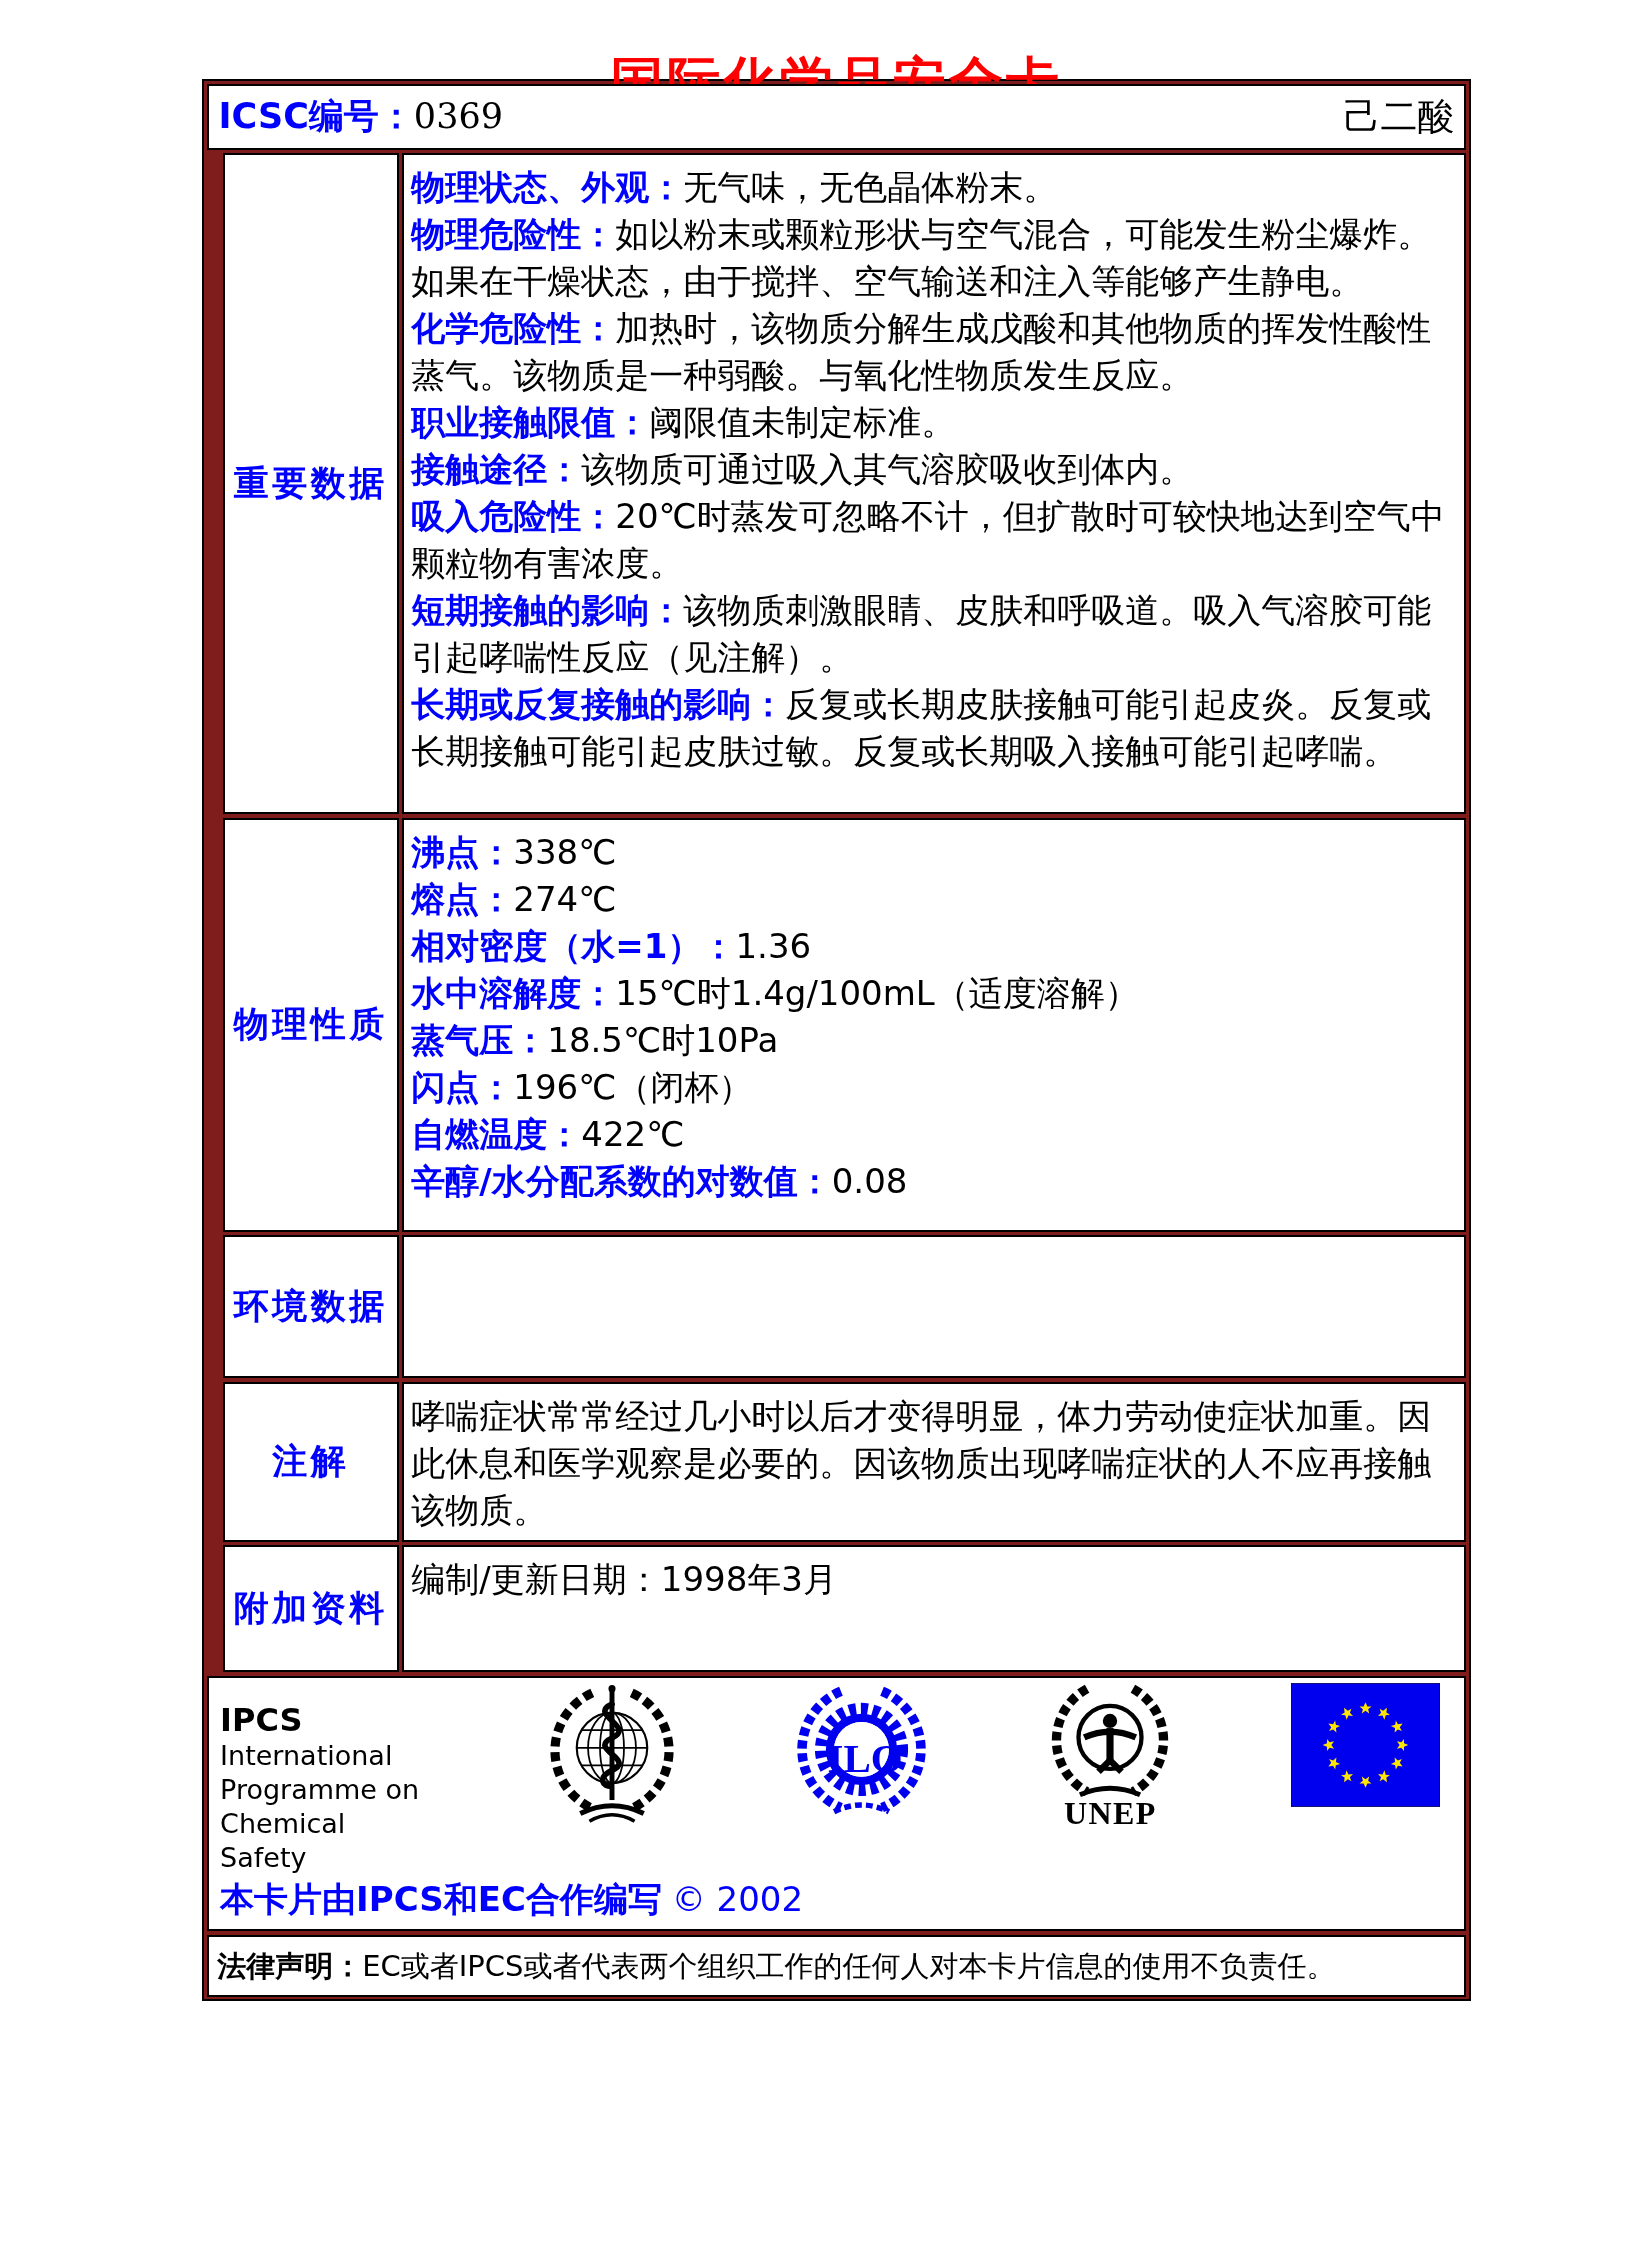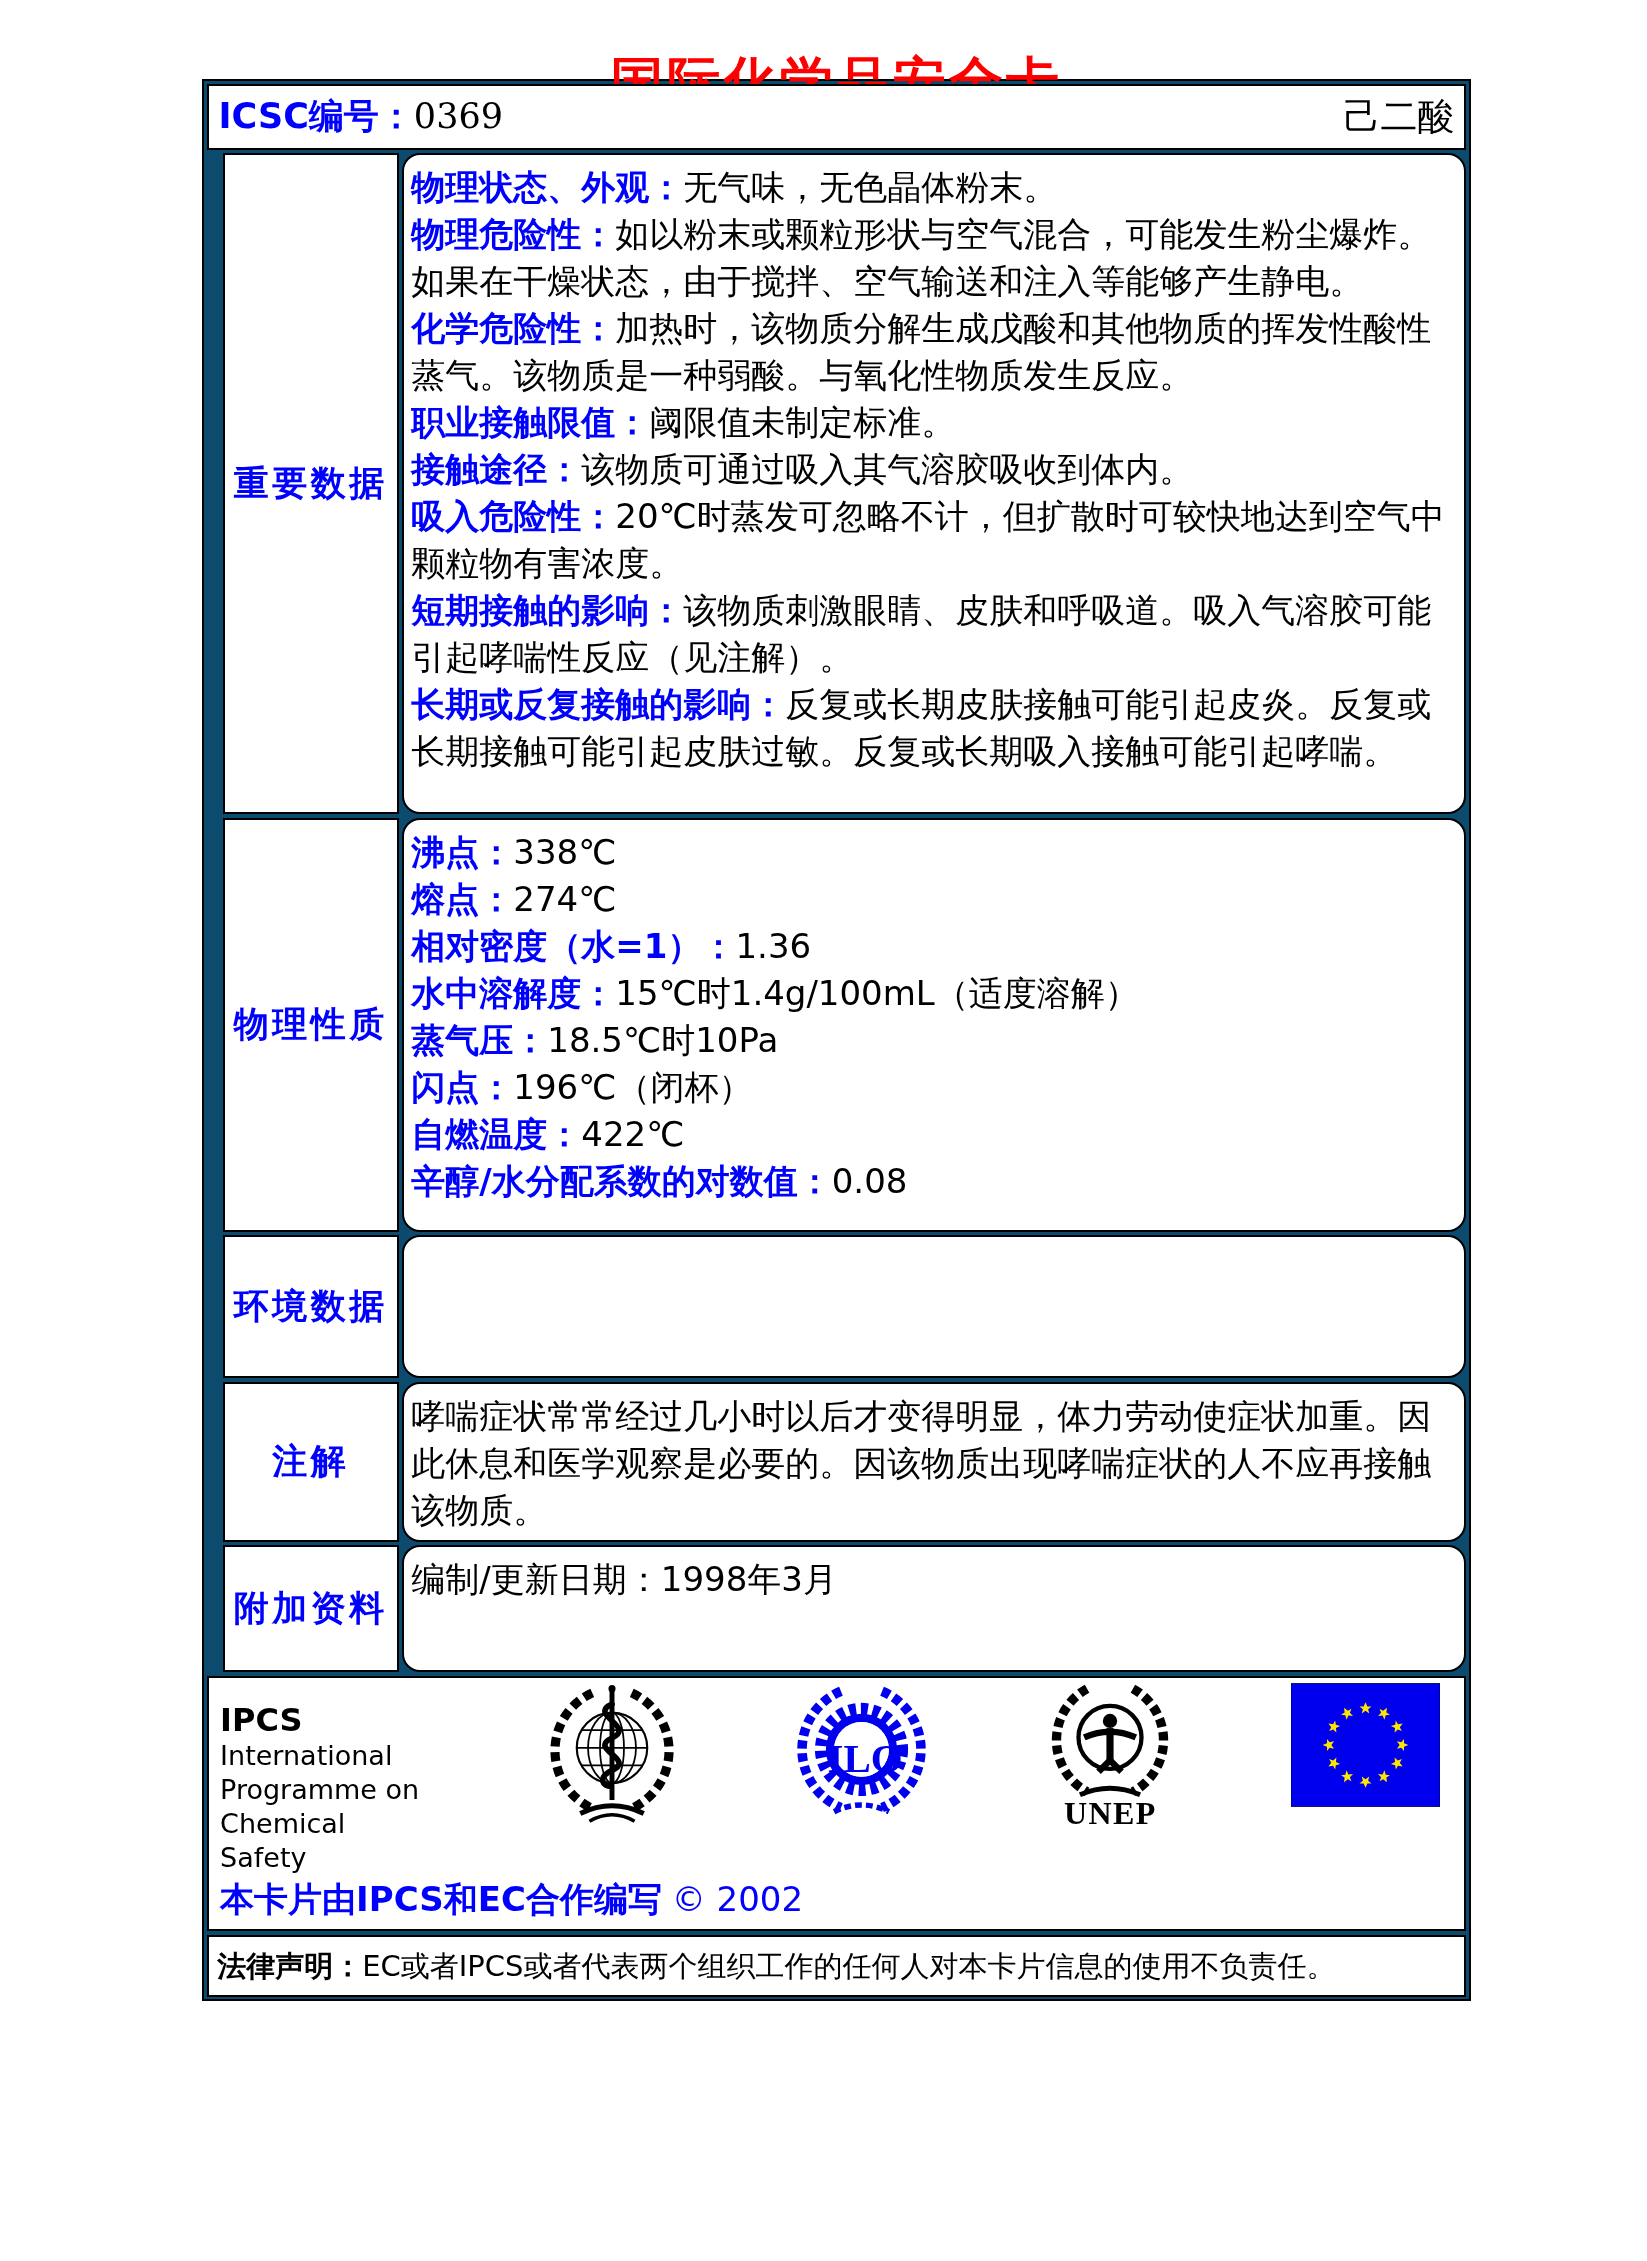--- a/index.html
+++ b/index.html
@@ -19,21 +19,21 @@
     font-size: 53px; font-weight: bold;
     letter-spacing: 3.5px;
     color: #ff0000;
   }
 
   
   .card {
     border: 2.8px solid #000;
     padding: 2.8px;
     display: flex; flex-direction: column; gap: 3.5px;
-    background: #0c4a6e;
+    background: #7f1d1d;
   }
   .row { display: flex; gap: 3.5px; }
   .cell { border: 2.1px solid #000; background: #fff; }
 
   
   .header-cell {
     flex: 1; min-height: 66px;
     display: flex; align-items: center; justify-content: space-between;
     padding: 0 9.8px;
     font-size: 35px;
@@ -46,21 +46,21 @@
   .label-cell {
     flex: 0 0 176px;
     display: flex; align-items: center; justify-content: center;
     color: #0000ff; font-weight: bold;
     font-size: 35px; letter-spacing: 3.5px;
     margin-left: 16px;
   }
   .content-cell {
     flex: 1;
     padding: 9.1px 4.2px 4.2px 7px;
-    font-size: 34px; line-height: 47px; border-radius: 18px;
+    font-size: 34px; line-height: 47px;
   }
   .item { margin: 0; }
   .k { color: #0000ff; font-weight: bold; }
 
   .r-important   { min-height: 661px; }
   .r-physical    { min-height: 414px; }
   .r-environment { min-height: 143px; }
   .r-notes       { min-height: 160px; }
   .r-additional  { min-height: 127px; }
   .r-footer      { min-height: 190px; }

